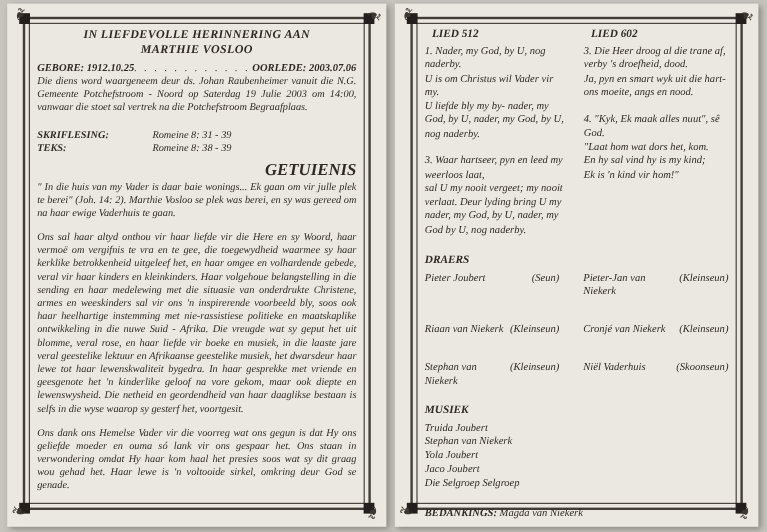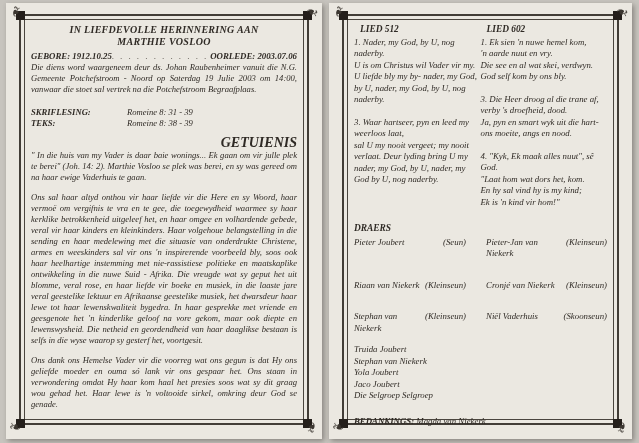--- a/index.html
+++ b/index.html
@@ -46,21 +46,21 @@
   .c-right{font-size:8.8px;line-height:11.5px;}
   .title{ text-align:center;font-weight:bold;font-size:10px;line-height:12px;letter-spacing:.3px;}
   .dates-row{display:flex;align-items:baseline;font-weight:bold;margin-top:3px;font-size:8.8px;}
   .dates-dots{flex:1;text-align:center;overflow:hidden;white-space:nowrap;letter-spacing:2px;font-weight:normal;color:#433d36;}
   .para{text-align:justify;margin:0;}
   .para + .para{margin-top:9px;}
   .readings{margin-top:12px;margin-bottom:6px;}
   .reading-row{display:flex;}
   .reading-label{width:96px;font-weight:bold;}
   .section-head{text-align:right;font-weight:bold;margin:8px 0 2px 0;font-size:14px;}
-  .hymns{display:flex;}
+  .hymns{display:flex;gap:12px;}
   .hymn-col{width:50%;}
   .hymn-title{font-weight:bold;margin:0 0 1px 6px;font-size:9.4px;}
   .verse{white-space:pre-line;margin:0 0 11px 0;}
   .drawers-head{font-weight:bold;margin:4px 0 2px 0;font-size:9.4px;}
   .bearers{display:grid;grid-template-columns:1fr 1.08fr;column-gap:10px;row-gap:0;gap:20px;}
   .bearer{display:flex;justify-content:space-between;}
   .bearer .role{white-space:nowrap;}
   .music-list{margin:0;padding:0;list-style:none;}
   .thanks{margin-top:14px;}
   .thanks b{font-weight:bold;}
@@ -128,24 +128,20 @@
         <div class="hymn-col">
           <div class="hymn-title">LIED 512</div>
           <p class="verse">1. Nader, my God, by U, nog naderby.
 U is om Christus wil Vader vir my.
 U liefde bly my by- nader, my God, by U, nader, my God, by U, nog naderby.</p>
           <p class="verse">3. Waar hartseer, pyn en leed my weerloos laat,
 sal U my nooit vergeet; my nooit verlaat. Deur lyding bring U my nader, my God, by U, nader, my God by U, nog naderby.</p>
         </div>
         <div class="hymn-col">
           <div class="hymn-title">LIED 602</div>
-          <p class="verse">1. Ek sien 'n nuwe hemel kom,
-'n aarde nuut en vry.
-Die see en al wat skei, verdwyn.
-God self kom by ons bly.</p>
           <p class="verse">3. Die Heer droog al die trane af,
 verby 's droefheid, dood.
 Ja, pyn en smart wyk uit die hart-
 ons moeite, angs en nood.</p>
           <p class="verse">4. "Kyk, Ek maak alles nuut", sê God.
 "Laat hom wat dors het, kom.
 En hy sal vind hy is my kind;
 Ek is 'n kind vir hom!"</p>
         </div>
       </div>
@@ -172,20 +168,21 @@
           <span>Stephan van Niekerk</span>
           <span class="role">(Kleinseun)</span>
         </div>
         <div class="bearer">
           <span>Niël Vaderhuis</span>
           <span class="role">(Skoonseun)</span>
         </div>
       </div>
 
       <div class="spacer-lg"></div>
+      <div class="drawers-head">MUSIEK</div>
       <ul class="music-list">
         <li>Truida Joubert</li>
         <li>Stephan van Niekerk</li>
         <li>Yola Joubert</li>
         <li>Jaco Joubert</li>
         <li>Die Selgroep Selgroep</li>
       </ul>
 
       <div class="thanks">
         <b>BEDANKINGS:</b>

